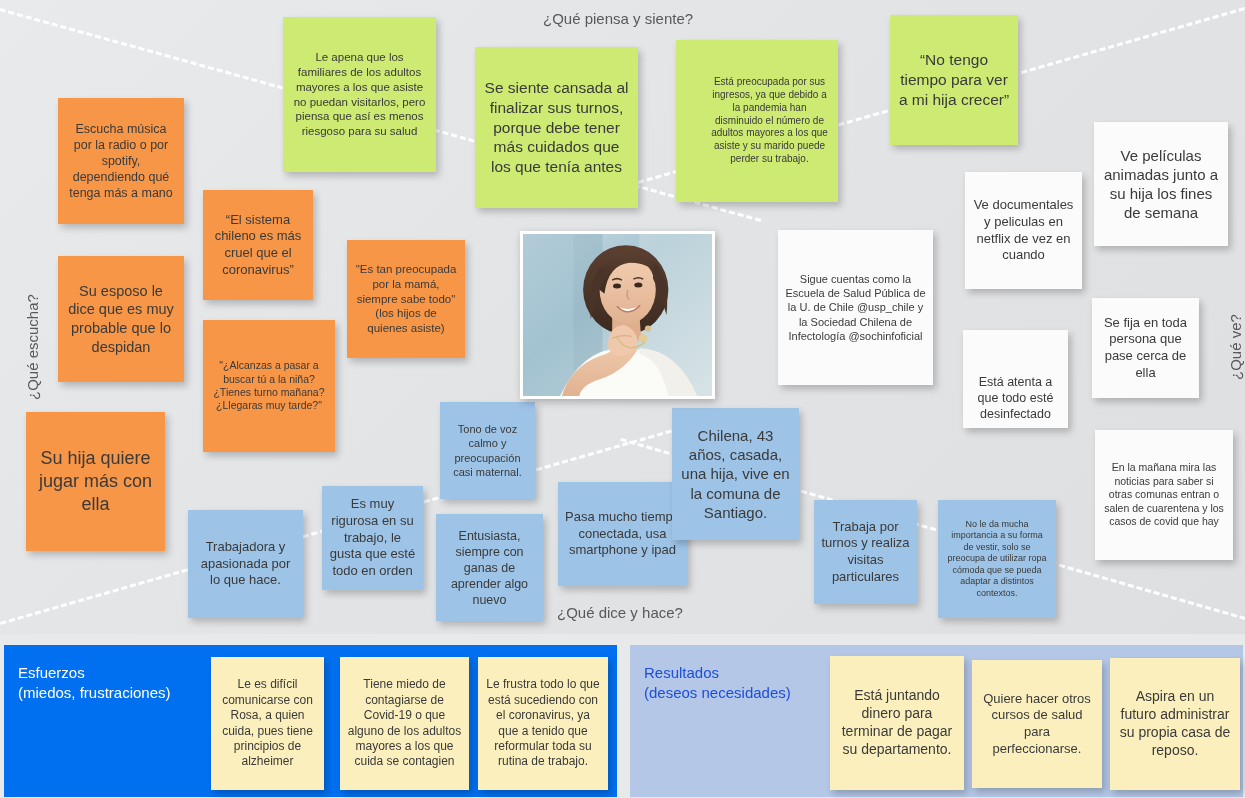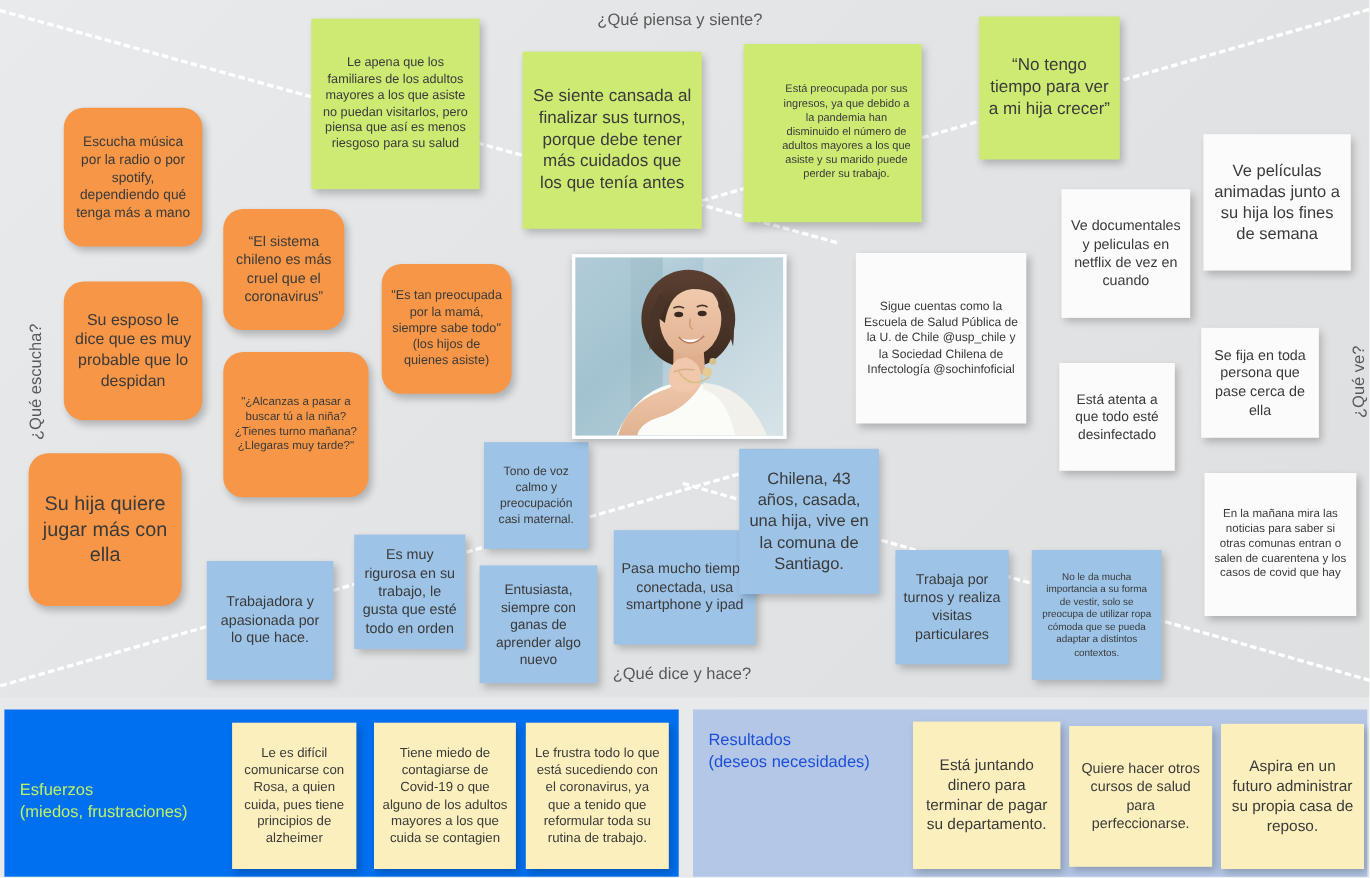--- a/index.html
+++ b/index.html
@@ -44,21 +44,21 @@
     align-items: center;
     justify-content: center;
     text-align: center;
     color: #3a3a3a;
     box-shadow: 3px 4px 7px rgba(0,0,0,0.22);
     padding: 6px 7px;
     line-height: 1.28;
     overflow: hidden;
   }
   .note span { display: block; width: 100%; }
-  .orange { background: #f79646; border-radius: 18px; }
+  .orange { background: #f79646; }
   .green  { background: #cdea73; }
   .white  { background: #fbfbfb; }
   .blue   { background: #9dc3e6; }
   .yellow { background: #fbf0bd; }
 
   
   #persona-photo {
     position: absolute;
     border: 3px solid #ffffff;
     box-shadow: 2px 3px 8px rgba(0,0,0,0.25);
@@ -73,21 +73,21 @@
     display: block;
   }
   #band-efforts { background: #0070f0; }
   #band-results { background: #b4c7e7; }
   .band-title {
     position: absolute;
     font-size: 15px;
     line-height: 1.35;
     white-space: pre-line;
   }
-  #efforts-title { color: #bef264; margin-top: 46px; }
+  #efforts-title { color: #ffffff; }
   #results-title { color: #1d4ed8; }
 </style>
 </head>
 <body>
 
 <div id="canvas">
 
   <div id="board">
 
     <div class="divider" style="left:0px; top:8px; width:790px; transform: rotate(15.5deg);"></div>
@@ -134,21 +134,21 @@
 
     <div class="note white" style="left:1094px; top:122px; width:134px; height:124px; font-size:15px;">
       <span>Ve películas animadas junto a su hija los fines de semana</span>
     </div>
     <div class="note white" style="left:965px; top:172px; width:117px; height:117px; font-size:13px;">
       <span>Ve documentales y peliculas en netflix de vez en cuando</span>
     </div>
     <div class="note white" style="left:778px; top:230px; width:155px; height:155px; font-size:11px;">
       <span>Sigue cuentas como la Escuela de Salud Pública de la U. de Chile @usp_chile y la Sociedad Chilena de Infectología @sochinfoficial</span>
     </div>
-    <div class="note white" style="left:963px; top:330px; width:105px; height:98px; font-size:12.5px;">
+    <div class="note white" style="left:963px; top:330px; width:105px; height:98px; font-size:12.5px;align-items:flex-end;">
       <span>Está atenta a que todo esté desinfectado</span>
     </div>
     <div class="note white" style="left:1092px; top:298px; width:107px; height:100px; font-size:13px;">
       <span>Se fija en toda persona que pase cerca de ella</span>
     </div>
     <div class="note white" style="left:1095px; top:430px; width:138px; height:130px; font-size:10.5px;">
       <span>En la mañana mira las noticias para saber si otras comunas entran o salen de cuarentena y los casos de covid que hay</span>
     </div>
 
     <div class="note blue" style="left:440px; top:402px; width:95px; height:97px; font-size:11px;">

